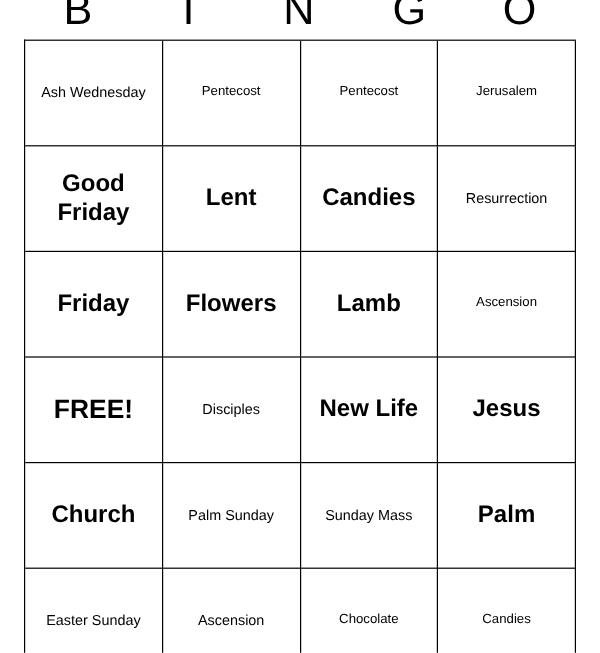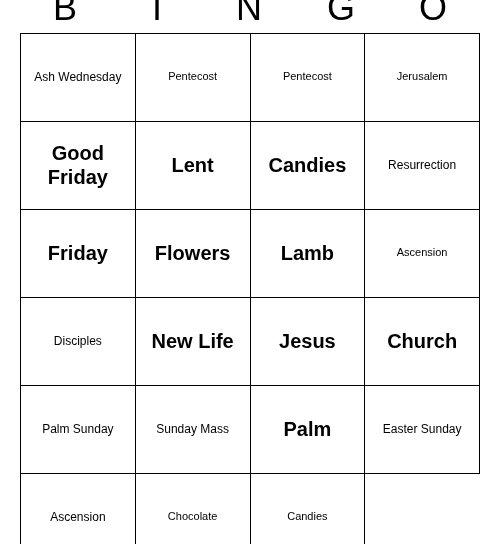--- a/index.html
+++ b/index.html
@@ -78,20 +78,21 @@
       <div class="bingo-cell">Pentecost</div>
       <div class="bingo-cell">Jerusalem</div>
       <div class="bingo-cell medium">Good Friday</div>
       <div class="bingo-cell large">Lent</div>
       <div class="bingo-cell medium">Candies</div>
       <div class="bingo-cell small">Resurrection</div>
       <div class="bingo-cell medium">Friday</div>
       <div class="bingo-cell medium">Flowers</div>
       <div class="bingo-cell large">Lamb</div>
       <div class="bingo-cell">Ascension</div>
+      <div class="bingo-cell free">FREE!</div>
       <div class="bingo-cell small">Disciples</div>
       <div class="bingo-cell medium">New Life</div>
       <div class="bingo-cell large">Jesus</div>
       <div class="bingo-cell medium">Church</div>
       <div class="bingo-cell small">Palm Sunday</div>
       <div class="bingo-cell small">Sunday Mass</div>
       <div class="bingo-cell large">Palm</div>
       <div class="bingo-cell small">Easter Sunday</div>
       <div class="bingo-cell small">Ascension</div>
       <div class="bingo-cell">Chocolate</div>

